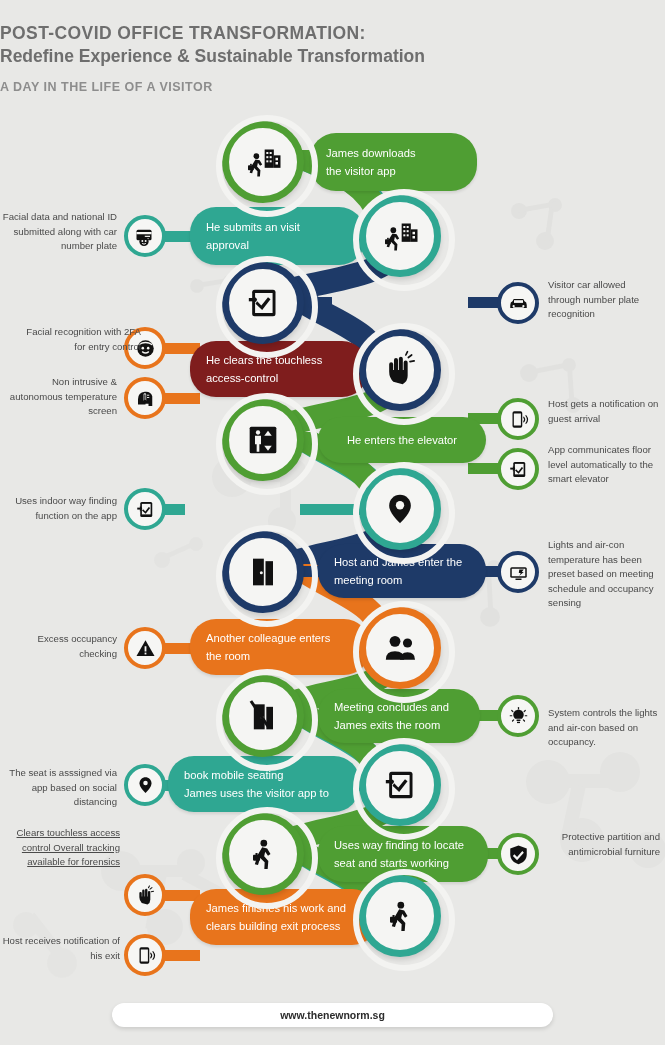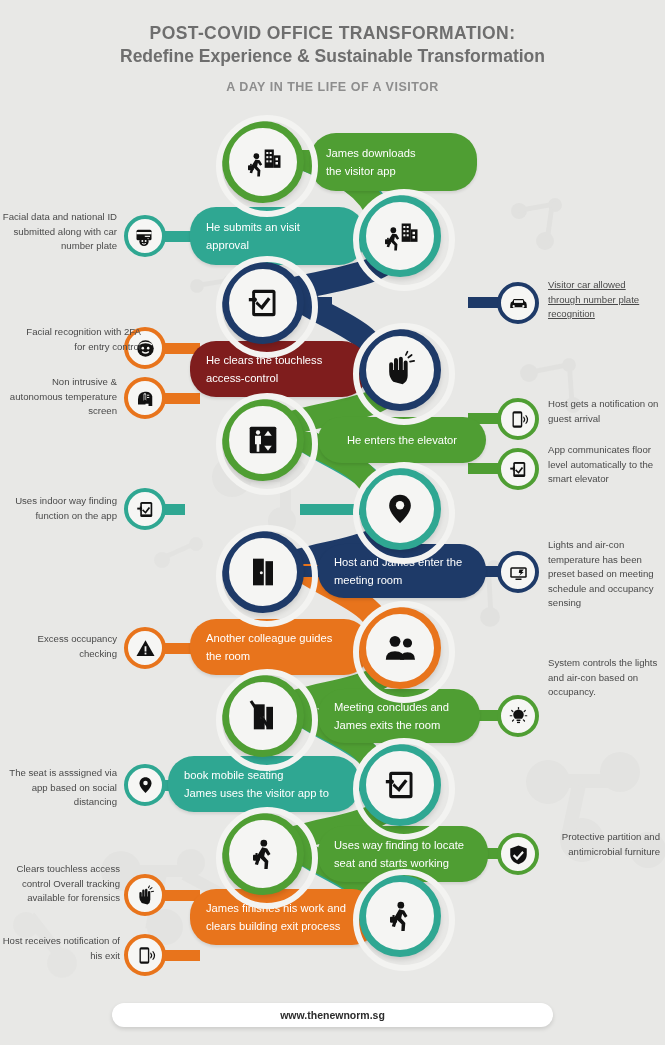--- a/index.html
+++ b/index.html
@@ -9,21 +9,21 @@
     font-family: "Liberation Sans", sans-serif;
     overflow: hidden;
   }
   #stage { position: relative; width: 665px; height: 1045px; background:#e8e8e6; }
 
   
   .molecule { position:absolute; opacity:.55; pointer-events:none; }
   .molecule svg { display:block; }
 
   
-  .header { position:absolute; left:0; top:22px; width:665px; text-align:center; }
+  .header { position:absolute; left:0; top:22px; width:665px; }
   .title-1 {
     font-size:17.5px; font-weight:bold; letter-spacing:.4px;
     color:#6e6e6e; line-height:1.32;
   }
   .title-2 {
     font-size:17.5px; font-weight:bold; color:#6e6e6e; line-height:1.32;
   }
   .subtitle {
     margin-top:12px; font-size:12.5px; font-weight:bold;
     letter-spacing:.5px; color:#8d8d8d;
@@ -292,21 +292,21 @@
   </div>
   <div class="connector" style="left:468px; top:297px; width:35px; background:#1e3a68;"></div>
   <div class="mini" style="left:497px; top:282px; border-color:#1e3a68;">
     <svg viewBox="0 0 28 28" fill="#111">
       <path d="M3 16 q0-4 3-5 l1.6-3 h12.8 l1.6 3 q3 1 3 5 v4 h-4 v-1 h-14 v1 h-4 z"></path>
       <rect x="8" y="9.6" width="12" height="3.6" fill="#f6f6f4"></rect>
       <circle cx="7.5" cy="17.5" r="1.5" fill="#f6f6f4"></circle>
         <circle cx="20.5" cy="17.5" r="1.5" fill="#f6f6f4"></circle>
     </svg>
   </div>
-  <div class="note right" style="left:548px; top:278px; width:112px;text-decoration:underline;">Visitor car allowed through number plate recognition</div>
+  <div class="note right" style="left:548px; top:278px; width:112px;">Visitor car allowed through number plate recognition</div>
 
   <div class="ribbon" style="left:252px; top:365px;">
     <svg width="165" height="105" viewBox="0 0 165 105">
       <path d="M150 8 C 142 48, 72 44, 28 62" stroke="#4f9e33" stroke-width="24" fill="none" stroke-linecap="round"></path>
     </svg>
   </div>
 
   <div class="connector" style="left:300px; top:365px; width:85px; background:#e8741c;"></div>
   <div class="pill" style="left:190px; top:341px; width:178px; height:56px; background:#7f1d1d;">
     <div>He clears the touchless</div>
@@ -453,21 +453,21 @@
   <div class="note right" style="left:548px; top:538px; width:114px;">Lights and air-con temperature has been preset based on meeting schedule and occupancy sensing</div>
 
   <div class="ribbon" style="left:252px; top:643px;">
     <svg width="165" height="105" viewBox="0 0 165 105">
       <path d="M150 8 C 142 48, 72 46, 28 64" stroke="#4f9e33" stroke-width="24" fill="none" stroke-linecap="round"></path>
     </svg>
   </div>
 
   <div class="connector" style="left:300px; top:643px; width:85px; background:#e8741c;"></div>
   <div class="pill" style="left:190px; top:619px; width:180px; height:56px; background:#e8741c;">
-    <div>Another colleague guides</div>
+    <div>Another colleague enters</div>
     <div>the room</div>
   </div>
   <div class="node" style="left:359px; top:607px; border-color:#e8741c;">
     <span class="halo"></span>
     <svg viewBox="0 0 48 48" fill="#111">
       <circle cx="18" cy="16" r="6.5"></circle>
         <path d="M7 38 q0-10 11-10 q11 0 11 10 z"></path>
       <circle cx="33" cy="18" r="5.5"></circle>
         <path d="M24 38 q0-9 9-9 q9 0 9 9 z"></path>
     </svg>
@@ -513,21 +513,21 @@
         <path d="M14 2 v2"></path>
           <path d="M5 6 l1.5 1.5"></path>
           <path d="M23 6 l-1.5 1.5"></path>
         <path d="M3 13 h2"></path>
           <path d="M23 13 h2"></path>
           <path d="M6 20 l1.5-1.5"></path>
           <path d="M22 20 l-1.5-1.5"></path>
       </g>
     </svg>
   </div>
-  <div class="note right" style="left:548px; top:656px; width:112px;">System controls the lights and air-con based on occupancy.</div>
+  <div class="note right" style="left:548px; top:706px; width:112px;">System controls the lights and air-con based on occupancy.</div>
 
   <div class="ribbon" style="left:252px; top:779px;">
     <svg width="165" height="105" viewBox="0 0 165 105">
       <path d="M150 8 C 142 48, 72 46, 28 64" stroke="#4f9e33" stroke-width="24" fill="none" stroke-linecap="round"></path>
     </svg>
   </div>
 
   <div class="connector" style="left:300px; top:780px; width:85px; background:#2fa792;"></div>
   <div class="pill" style="left:168px; top:756px; width:192px; height:56px; background:#2fa792;">
     <div>book mobile seating</div>
@@ -600,21 +600,21 @@
   <div class="mini" style="left:124px; top:874px; border-color:#e8741c;">
     <svg viewBox="0 0 28 28" fill="#111">
       <path d="M9 24 q-3.2-3.2 -3.2-7.6 v-5.6 a1.6 1.6 0 0 1 3.2 0 v4.4 h.6 v-7.6 a1.6 1.6 0 0 1 3.2 0 v7.6 h.6 v-8.6 a1.6 1.6 0 0 1 3.2 0 v8.6 h.6 v-5.6 a1.6 1.6 0 0 1 3.2 0 v10 q0 4.4 -3.8 6.4 z"></path>
       <g stroke="#111" stroke-width="1.4" fill="none" stroke-linecap="round">
         <path d="M20 5.5 l2.6-2"></path>
           <path d="M21.5 9 l3.2-.6"></path>
           <path d="M18 3.6 l1.2-2.4"></path>
       </g>
     </svg>
   </div>
-  <div class="note left" style="left:2px; top:862px; width:118px;">Clears touchless access control Overall tracking available for forensics</div>
+  <div class="note left" style="left:2px; top:826px; width:118px;text-decoration:underline;">Clears touchless access control Overall tracking available for forensics</div>
 
   <div class="connector" style="left:165px; top:950px; width:35px; background:#e8741c;"></div>
   <div class="mini" style="left:124px; top:934px; border-color:#e8741c;">
     <svg viewBox="0 0 28 28" fill="#111">
       <rect x="6" y="3" width="13" height="22" rx="2.4"></rect>
       <rect x="7.8" y="6" width="9.4" height="16" fill="#f6f6f4"></rect>
       <g stroke="#111" stroke-width="1.6" fill="none" stroke-linecap="round">
         <path d="M21 11 q2.4 3 0 6"></path>
           <path d="M24 9 q4 5 0 10"></path>
       </g>

